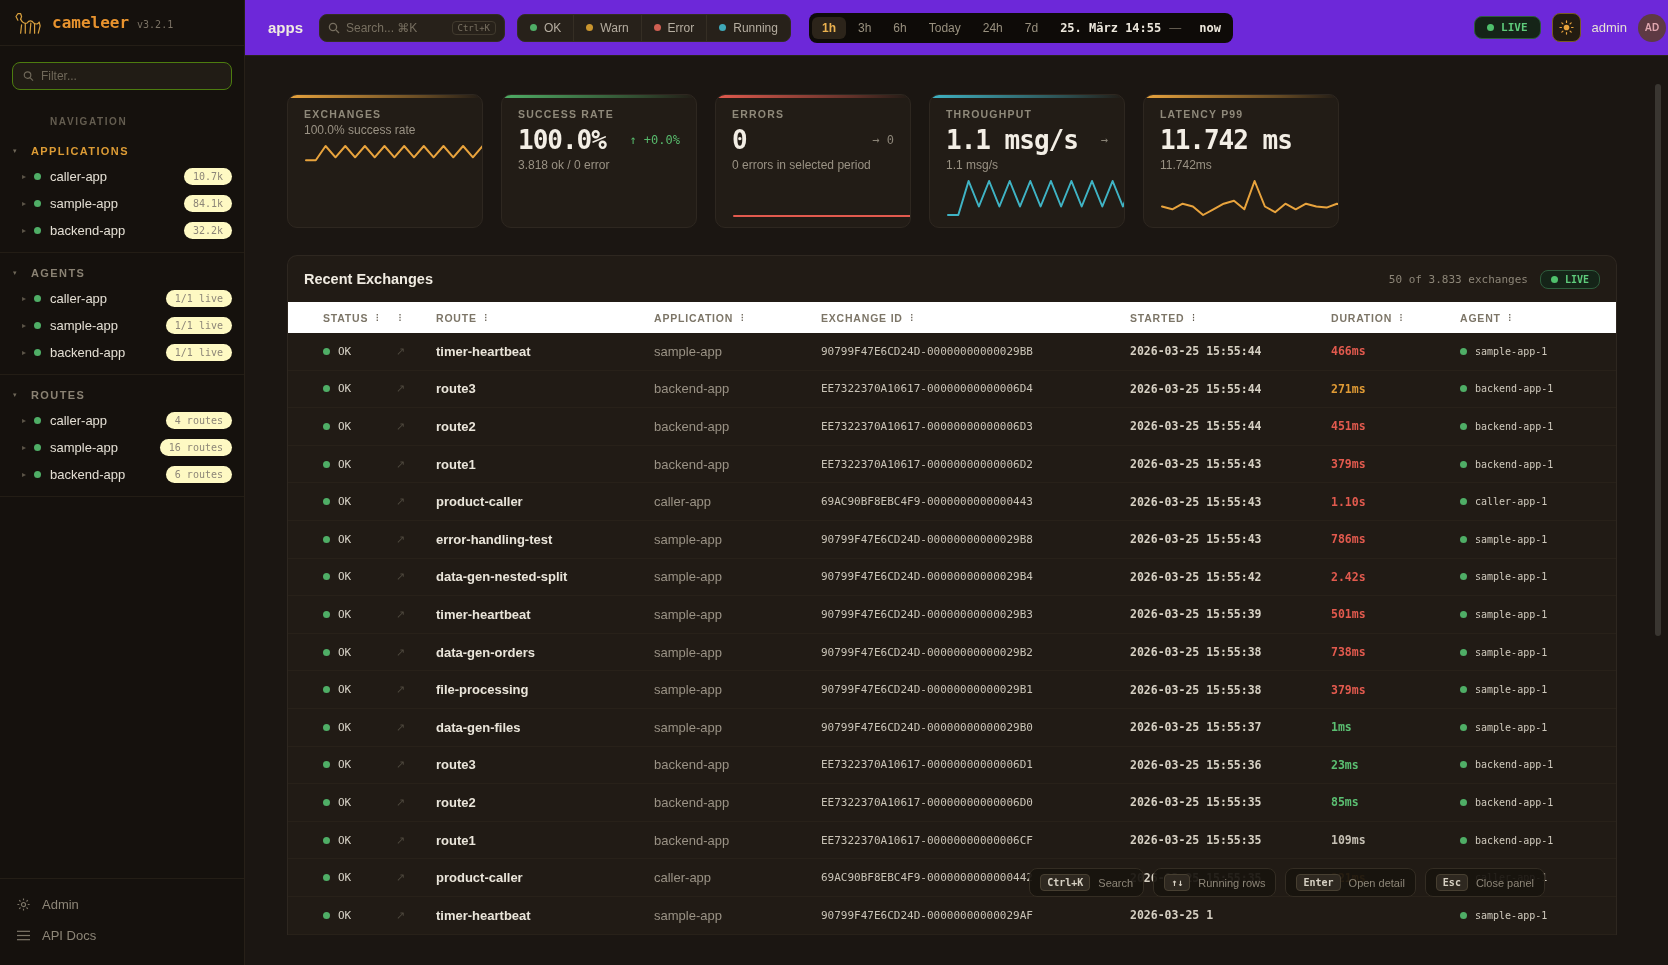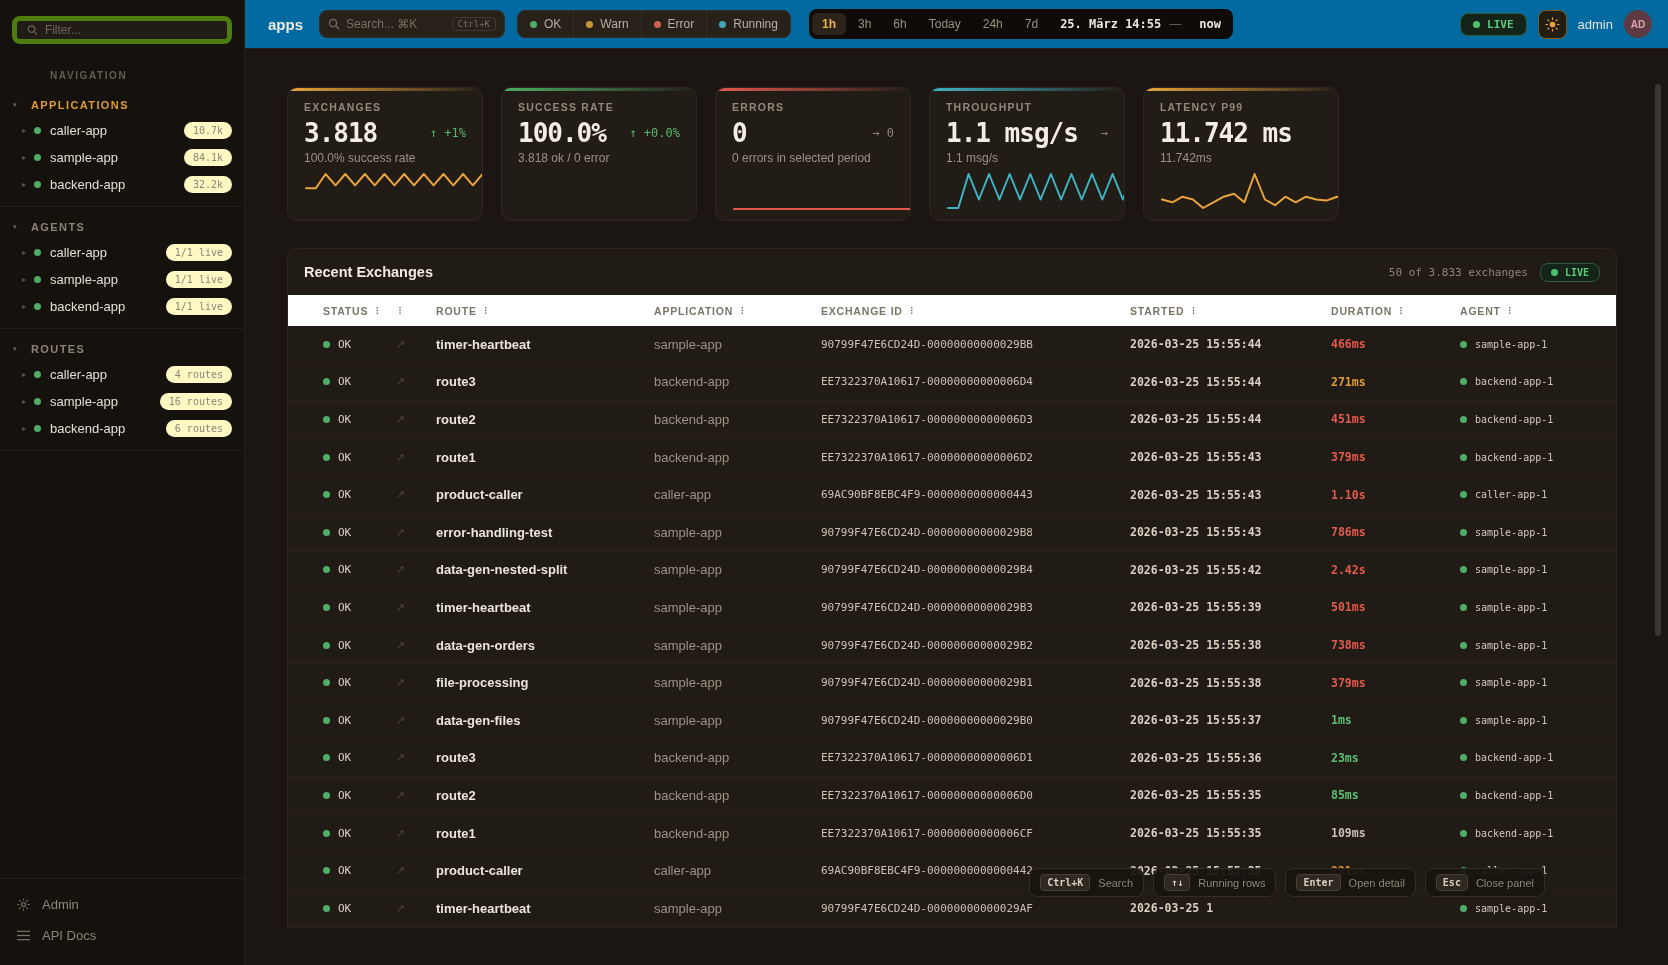--- a/index.html
+++ b/index.html
@@ -7,40 +7,40 @@
   body { font-family:"Liberation Sans", sans-serif; color:#e8e3d9; }
   .mono { font-family:"DejaVu Sans Mono", monospace; }
 
   .app { display:flex; width:1668px; height:965px; }
 
   
   .sidebar { width:245px; min-width:245px; height:965px; background:#15110d; border-right:1px solid #272018; display:flex; flex-direction:column; position:relative; }
   .logo-bar { height:46px; display:flex; align-items:center; gap:8px; padding:0 14px; border-bottom:1px solid #241e16; }
   .logo-text { font-family:"DejaVu Sans Mono", monospace; font-weight:bold; font-size:16px; color:#e8932e; }
   .logo-ver { font-family:"DejaVu Sans Mono", monospace; font-size:10px; color:#7a7264; margin-top:3px; }
-  .filter-box { margin:16px 12px 0 12px; height:28px; background:#211c15; border:5px solid #4d7c0f; border-radius:8px; display:flex; align-items:center; gap:7px; padding:0 10px; }
+  .filter-box { margin:16px 12px 0 12px; height:28px; background:#211c15; border:1px solid #4d7c0f; border-radius:8px; display:flex; align-items:center; gap:7px; padding:0 10px; }
   .filter-box input { background:transparent; border:none; outline:none; color:#b9b2a5; font-size:12px; width:100%; }
   .filter-box input::placeholder { color:#6f6859; }
   .nav-label { margin:26px 0 4px 14px; font-size:10px; letter-spacing:1.6px; color:#645d50; font-weight:bold;padding-left:36px; }
   .nav-section { padding:6px 0 8px 0; border-bottom:1px solid #231d15; }
   .sec-head { display:flex; align-items:center; gap:10px; padding:8px 14px 6px 13px; cursor:pointer; }
   .sec-caret { font-size:7px; color:#6f6859; width:8px; }
   .sec-title { font-size:11px; font-weight:bold; letter-spacing:1.4px; color:#8a8273; }
   .sec-title.accent { color:#dd9c35; }
   .nav-item { display:flex; align-items:center; height:27px; padding:0 12px 0 22px; cursor:pointer; }
   .item-caret { font-size:8px; color:#5c5548; width:12px; }
   .dot { width:7px; height:7px; border-radius:50%; background:#4fae66; display:inline-block; }
   .nav-item .lbl { font-size:13px; color:#e3ded3; margin-left:9px; }
   .nav-item .badge { margin-left:auto; font-family:"DejaVu Sans Mono", monospace; font-size:10px; color:#8d8678; background:#fef9c3; border-radius:9px; padding:3px 9px; }
   .sidebar-footer { margin-top:auto; border-top:1px solid #241e16; padding:10px 0 14px 0; }
   .foot-item { display:flex; align-items:center; gap:11px; padding:8px 16px; color:#8d8678; font-size:13px; cursor:pointer; }
 
   
   .right-pane { flex:1; display:flex; flex-direction:column; }
-  .topbar { height:49px; background:#0369a1; border-bottom:1px solid #29231b; display:flex; align-items:center; padding:0 16px 0 23px; gap:12px; }
+  .topbar { height:56px; background:#6d28d9; border-bottom:1px solid #29231b; display:flex; align-items:center; padding:0 2px 0 23px; gap:12px; }
   .ctx { font-size:15px; font-weight:bold; color:#f0ebe1; margin-right:4px; }
   .search { width:186px; height:28px; background:#27211a; border:1px solid #332c23; border-radius:8px; display:flex; align-items:center; gap:6px; padding:0 8px; }
   .search .ph { font-size:12px; color:#776f60; white-space:nowrap; }
   .kbd { font-family:"DejaVu Sans Mono", monospace; font-size:9px; color:#776f60; border:1px solid #413a2e; border-radius:4px; padding:1px 5px; margin-left:auto; }
   .segmented { height:28px; background:#27211a; border:1px solid #332c23; border-radius:8px; display:flex; align-items:stretch; overflow:hidden; }
   .seg-item { display:flex; align-items:center; gap:7px; padding:0 12px; font-size:12px; color:#b5ada0; border-right:1px solid #352e24; cursor:pointer; }
   .seg-item:last-child { border-right:none; }
   .seg-dot { width:7px; height:7px; border-radius:50%; }
   .time-wrap { height:30px; background:#0e0b08; border-radius:8px; display:flex; align-items:center; padding:0 12px 0 3px; gap:2px; margin-left:6px; }
   .time-btn { font-size:12px; color:#99917f; padding:4px 10px; border-radius:6px; cursor:pointer; }
@@ -95,20 +95,31 @@
   .scroll-thumb { position:fixed; right:7px; top:84px; width:6px; height:552px; background:#3a3631; border-radius:3px; }
 
   svg { display:block; }
 </style>
 </head>
 <body>
 
 <div class="app">
 
   <aside class="sidebar">
+    <div class="logo-bar">
+      <svg width="30" height="26" viewBox="0 0 32 28">
+        <g fill="none" stroke="#d9a13f" stroke-width="1.3" stroke-linecap="round" stroke-linejoin="round">
+          <path d="M4,11 L2,7 L4,4 L7,4 L8,7 L7,10"></path>
+          <path d="M7,10 C9,14 11,15 14,14 C16,11 19,11 21,14 C24,16 26,15 27,13 L28,17 L26,25"></path>
+          <path d="M8,16 L7,25 M12,15 L12,25 M18,14 L17,25 M22,15 L22,25"></path>
+        </g>
+      </svg>
+      <span class="logo-text">cameleer</span>
+      <span class="logo-ver">v3.2.1</span>
+    </div>
 
     <div class="filter-box">
       <svg width="12" height="12" viewBox="0 0 12 12">
         <circle cx="5" cy="5" r="3.6" fill="none" stroke="#6f6859" stroke-width="1.3"></circle>
         <line x1="8" y1="8" x2="11" y2="11" stroke="#6f6859" stroke-width="1.3"></line>
       </svg>
       <input placeholder="Filter..." style="">
     </div>
 
     <div class="nav-label">NAVIGATION</div>
@@ -272,24 +283,20 @@
         <span class="user-name">admin</span>
         <div class="avatar">AD</div>
       </div>
     </header>
 
     <main>
       <div class="cards" id="stat-cards">
           <div class="card">
             <div class="accent" style="background: linear-gradient(90deg, rgb(232, 163, 61) 0%, rgba(232, 163, 61, 0.333) 70%, transparent 100%);"></div>
             <div class="clabel">EXCHANGES</div>
-            <div class="vrow">
-              <span class="cvalue">3.818</span>
-              <span class="trend" style="color: rgb(87, 185, 108);">↑ +1%</span>
-            </div>
             <div class="csub">100.0% success rate</div>
             <div class="spark">
               <svg width="220" height="40" viewBox="0 0 220 40">
                 <polyline points="2.0,17.2 11.8,17.2 21.6,3.0 31.5,14.3 41.3,3.0 51.1,14.3 60.9,3.0 70.7,14.3 80.5,3.0 90.4,14.3 100.2,3.0 110.0,14.3 119.8,3.0 129.6,14.3 139.5,3.0 149.3,14.3 159.1,3.0 168.9,14.3 178.7,3.0 188.5,14.3 198.4,5.8 208.2,14.3 218.0,37.0" fill="none" stroke="#e8a33d" stroke-width="2" stroke-linejoin="round" stroke-linecap="round"></polyline>
               </svg>
             </div>
           </div>
           <div class="card">
             <div class="accent" style="background: linear-gradient(90deg, rgb(79, 174, 102) 0%, rgba(79, 174, 102, 0.333) 70%, transparent 100%);"></div>
             <div class="clabel">SUCCESS RATE</div>

